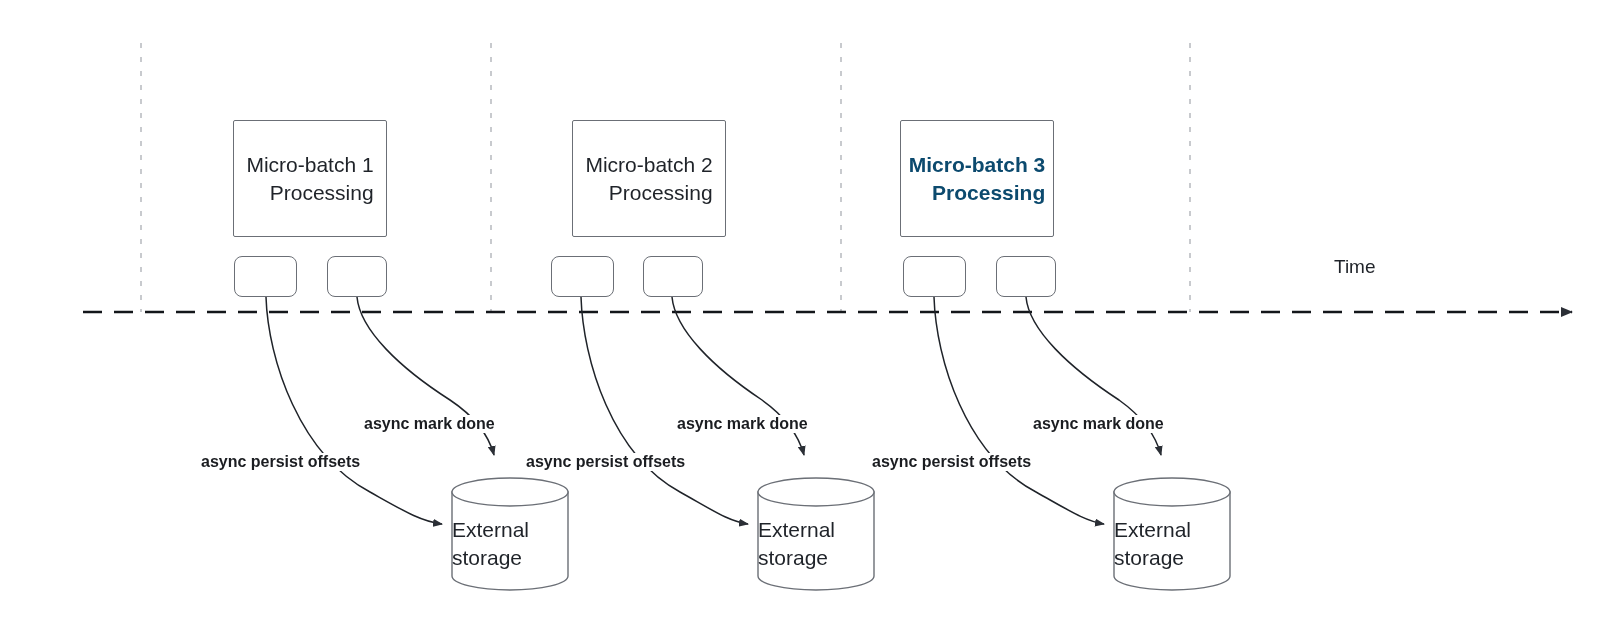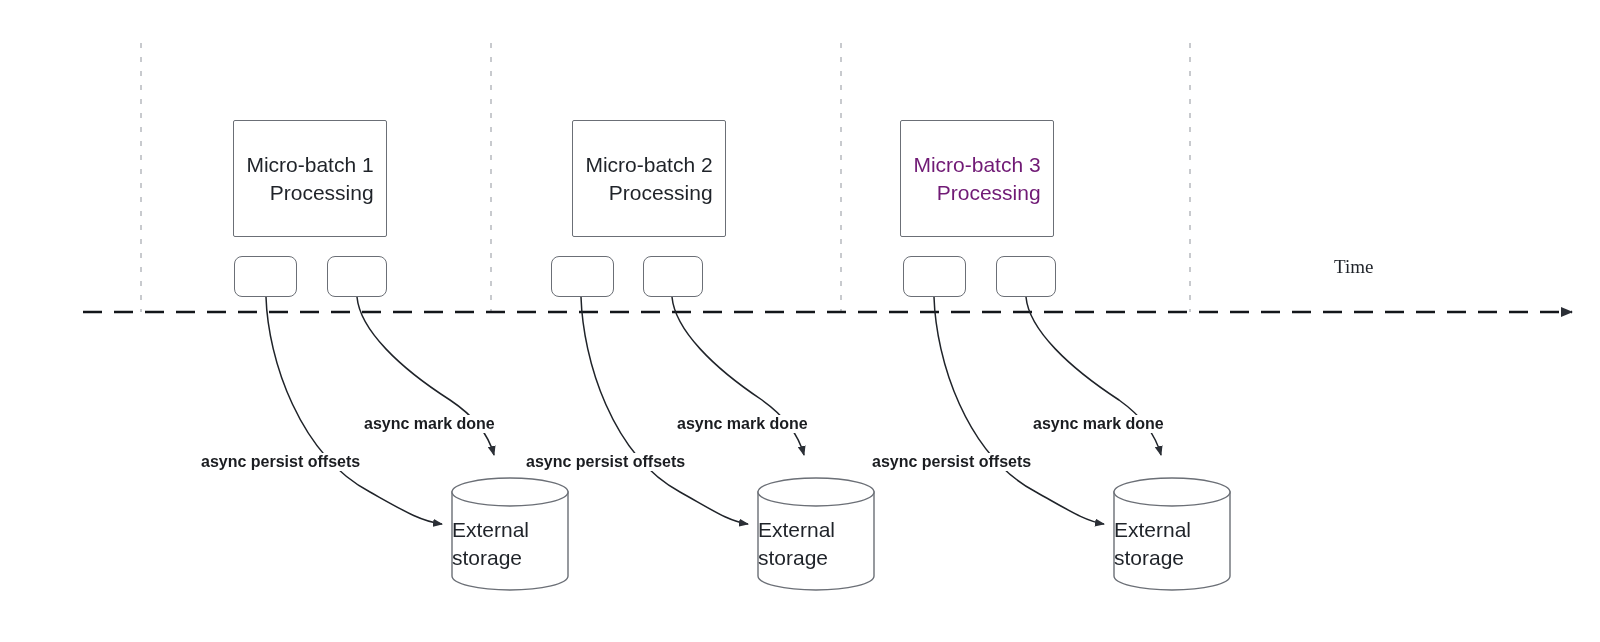--- a/index.html
+++ b/index.html
@@ -65,21 +65,21 @@
     font-family: "Liberation Sans", sans-serif;
     white-space: nowrap;
     background: #ffffff;
     padding: 0 2px;
     margin-top: 43px;
   }
   .axis-label {
     position: absolute;
     color: #1f2329;
     font-size: 19px;
-    font-family: Liberation Serif, serif;
+    font-family: Liberation Sans, sans-serif;
     white-space: nowrap;
   }
 </style>
 </head>
 <body>
 
 <div id="canvas">
 
   <svg id="diagram-svg" viewBox="0 0 1600 642" xmlns="http://www.w3.org/2000/svg">
     <defs>
@@ -134,21 +134,21 @@
       <div class="edge-label" style="left: 199px; top: 410px; color: rgb(27, 29, 33);">async persist offsets</div>
       <div class="edge-label" style="left: 362px; top: 372px; color: rgb(27, 29, 33);">async mark done</div>
       <div class="node-box" style="left: 548px; top: 120px; width: 154px; height: 117px; border-color: rgb(107, 111, 118); color: rgb(31, 35, 41); margin-left: 24px;">Micro-batch 2
 Processing</div>
       <div class="mini-box" style="left: 551px; top: 256px; width: 63px; height: 41px; border-color: rgb(107, 111, 118);"></div>
       <div class="mini-box" style="left: 643px; top: 256px; width: 60px; height: 41px; border-color: rgb(107, 111, 118);"></div>
       <div class="cyl-label" style="left: 758px; top: 516px; width: 116px; color: rgb(31, 35, 41);">External
 storage</div>
       <div class="edge-label" style="left: 524px; top: 410px; color: rgb(27, 29, 33);">async persist offsets</div>
       <div class="edge-label" style="left: 675px; top: 372px; color: rgb(27, 29, 33);">async mark done</div>
-      <div class="node-box" style="left: 900px; top: 120px; width: 154px; height: 117px; border-color: rgb(107, 111, 118); color: #701a75;">Micro-batch 3
+      <div class="node-box" style="left: 900px; top: 120px; width: 154px; height: 117px; border-color: rgb(107, 111, 118); color: #0c4a6e; font-weight: bold;">Micro-batch 3
 Processing</div>
       <div class="mini-box" style="left: 903px; top: 256px; width: 63px; height: 41px; border-color: rgb(107, 111, 118);"></div>
       <div class="mini-box" style="left: 996px; top: 256px; width: 60px; height: 41px; border-color: rgb(107, 111, 118);"></div>
       <div class="cyl-label" style="left: 1114px; top: 516px; width: 116px; color: rgb(31, 35, 41);">External
 storage</div>
       <div class="edge-label" style="left: 870px; top: 410px; color: rgb(27, 29, 33);">async persist offsets</div>
       <div class="edge-label" style="left: 1031px; top: 372px; color: rgb(27, 29, 33);">async mark done</div>
     </div>
 
 </div>

